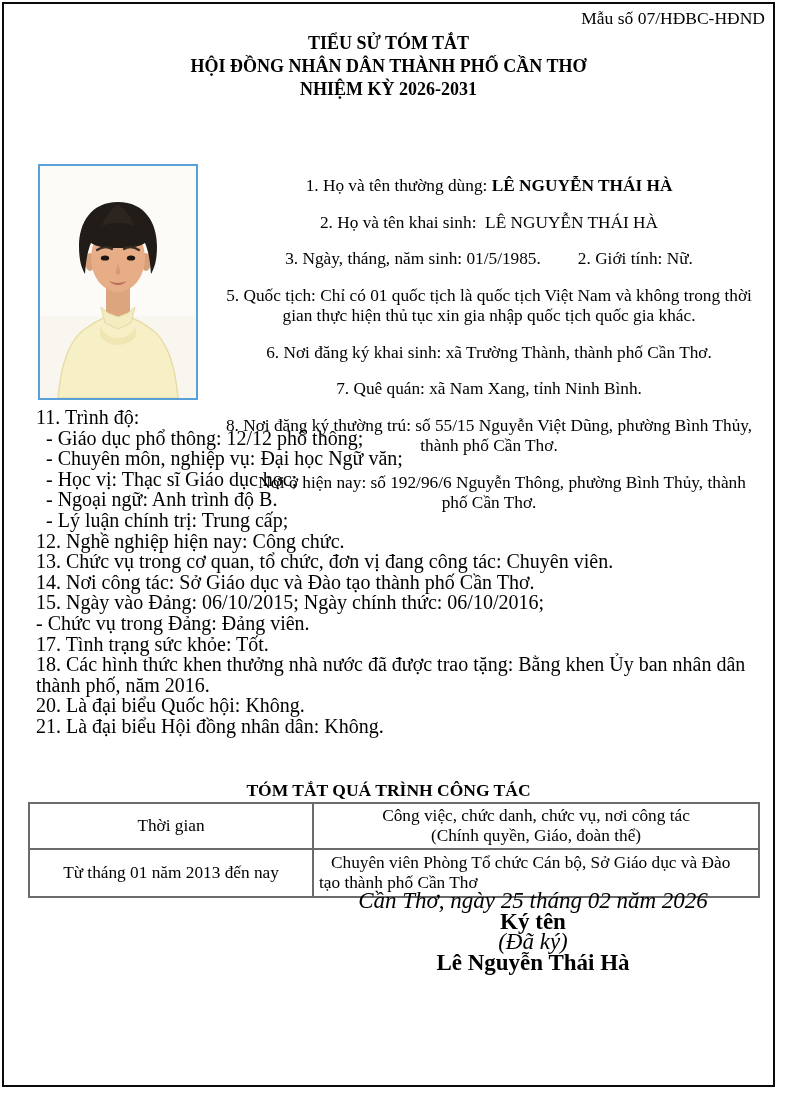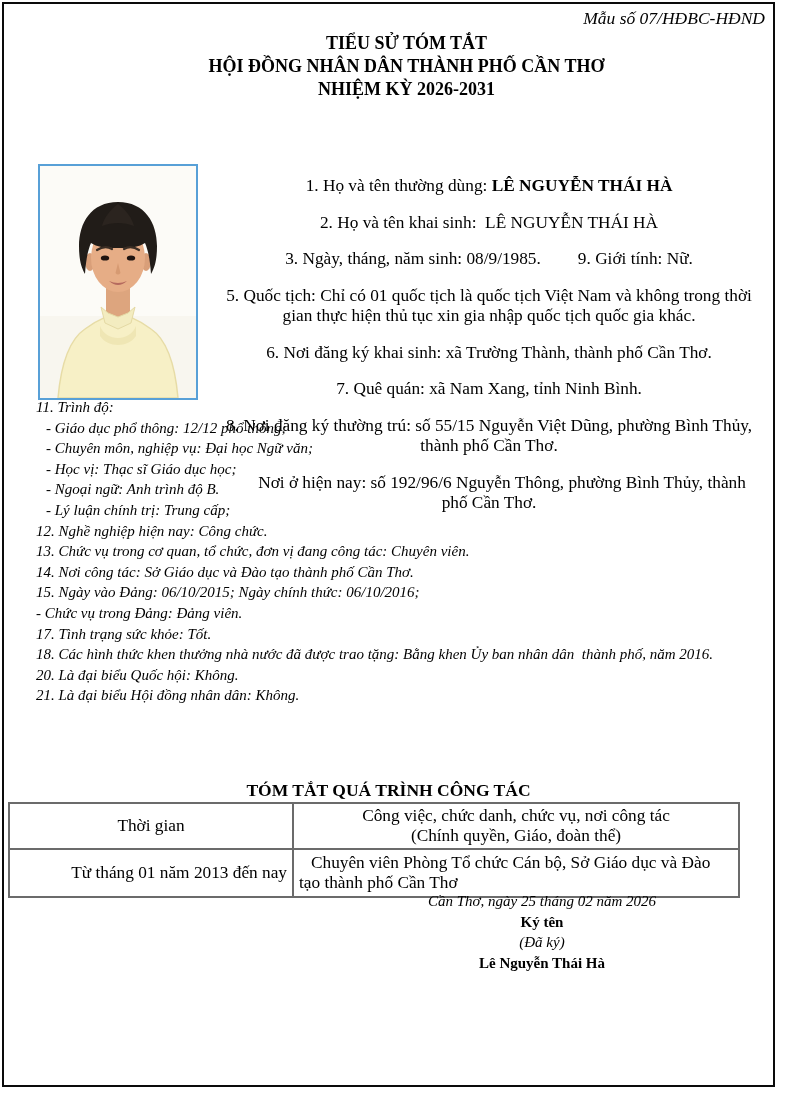--- a/index.html
+++ b/index.html
@@ -15,32 +15,30 @@
   .page-border {
     position: absolute;
     left: 2px; top: 2px;
     width: 769px; height: 1081px;
     border: 2px solid #0a0a0a;
     pointer-events: none;
   }
   .form-number {
     position: absolute;
     top: 8px; right: 35px;
-    font-style: italic;
     font-size: 17.5px;
   }
   .title-block {
     position: absolute;
     top: 32px; left: 0;
     width: 777px;
     text-align: center;
     font-weight: bold;
     font-size: 18px;
     line-height: 23px;
-    margin-left: 18px;
   }
   .photo-frame {
     position: absolute;
     left: 38px; top: 164px;
     width: 156px; height: 232px;
     border: 2px solid #58a0d7;
     background: #fdfdfb;
     overflow: hidden;
   }
   .personal-block {
@@ -49,60 +47,59 @@
     width: 568px;
     font-size: 17.3px;
     line-height: 20.5px;
   }
   .personal-block p { margin: 16px; text-align: center; }
   .bold { font-weight: bold; }
   .gap-left { display: inline-block; margin-left: 37px; }
   .indent-first { text-indent: 26px; }
   .details-block {
     position: absolute;
-    left: 36px; top: 397px;
+    left: 36px; top: 407px;
     width: 732px;
-    font-size: 15px;
+    font-size: 20px;
     line-height: 20.6px;
-    font-style: italic;
   }
   .details-block .line { margin: 0; }
   .details-block .sub { padding-left: 10px; }
   .history-heading {
     position: absolute;
     top: 780px; left: 0;
     width: 777px;
     text-align: center;
     font-weight: bold;
     font-size: 17.5px;
   }
   table.work-table {
     position: absolute;
-    left: 8px; top: 802px;
+    left: 28px; top: 802px;
     width: 732px;
     border-collapse: collapse;
     font-size: 17.3px;
     line-height: 20.5px;
     table-layout: fixed;
   }
   table.work-table td {
     border: 2px solid #6b6b6b;
     padding: 1px 5px;
     vertical-align: middle;
   }
   td.col-time { width: 272px; }
   td.th-cell { text-align: center; height: 42px; }
-  td.row-time { height: 44px; text-align: right; padding-left: 6px; }
+  td.row-time { height: 44px; text-align: center; padding-left: 6px; }
   td.row-job p { margin: 0; text-indent: 12px; }
   .signature-block {
     position: absolute;
-    left: 312px; top: 891px;
+    left: 303px; top: 891px;
     width: 460px;
     text-align: center;
-    font-size: 15px;
+    font-size: 23px;
     line-height: 20.5px;
   }
   .signature-block div { margin: 0; }
   .italic { font-style: italic; }
 </style>
 </head>
 <body>
 
 <div class="page-border"></div>
 
@@ -142,21 +139,21 @@
 
     <path d="M78 97 L75.5 107 Q78 110 80.5 107 Z" fill="#d69a72"></path>
 
     <path d="M69 115 Q78 119 87 115 Q78 123 69 115 Z" fill="#b56a5e"></path>
   </svg>
 </div>
 
 <div class="personal-block">
   <p><span>1. Họ và tên thường dùng: </span><span class="bold">LÊ NGUYỄN THÁI HÀ</span></p>
   <p>2. Họ và tên khai sinh:&nbsp; LÊ NGUYỄN THÁI HÀ</p>
-  <p><span>3. Ngày, tháng, năm sinh: 08/9/1985.</span><span class="gap-left">9. Giới tính: Nữ.</span></p>
+  <p><span>3. Ngày, tháng, năm sinh: 01/5/1985.</span><span class="gap-left">2. Giới tính: Nữ.</span></p>
   <p>5. Quốc tịch: Chỉ có 01 quốc tịch là quốc tịch Việt Nam và không trong thời gian thực hiện thủ tục xin gia nhập quốc tịch quốc gia khác.</p>
   <p>6. Nơi đăng ký khai sinh: xã Trường Thành, thành phố Cần Thơ.</p>
   <p>7. Quê quán: xã Nam Xang, tỉnh Ninh Bình.</p>
   <p>8. Nơi đăng ký thường trú: số 55/15 Nguyễn Việt Dũng, phường Bình Thủy, thành phố Cần Thơ.</p>
   <p class="indent-first">Nơi ở hiện nay: số 192/96/6 Nguyễn Thông, phường Bình Thủy, thành phố Cần Thơ.</p>
 </div>
 
 <div class="details-block">
   <div class="line">11. Trình độ:</div>
   <div class="line sub">- Giáo dục phổ thông: 12/12 phổ thông;</div>

